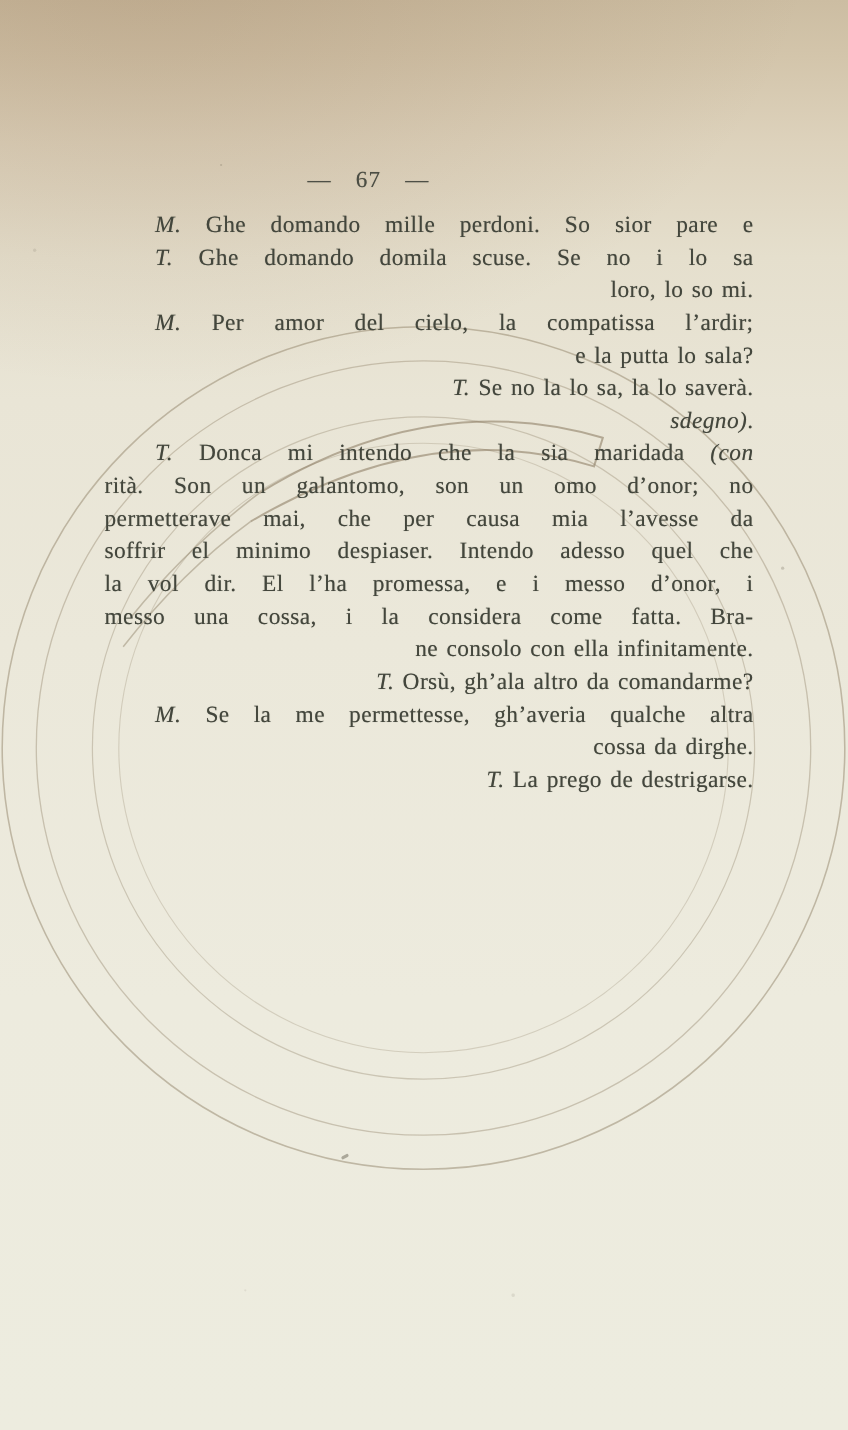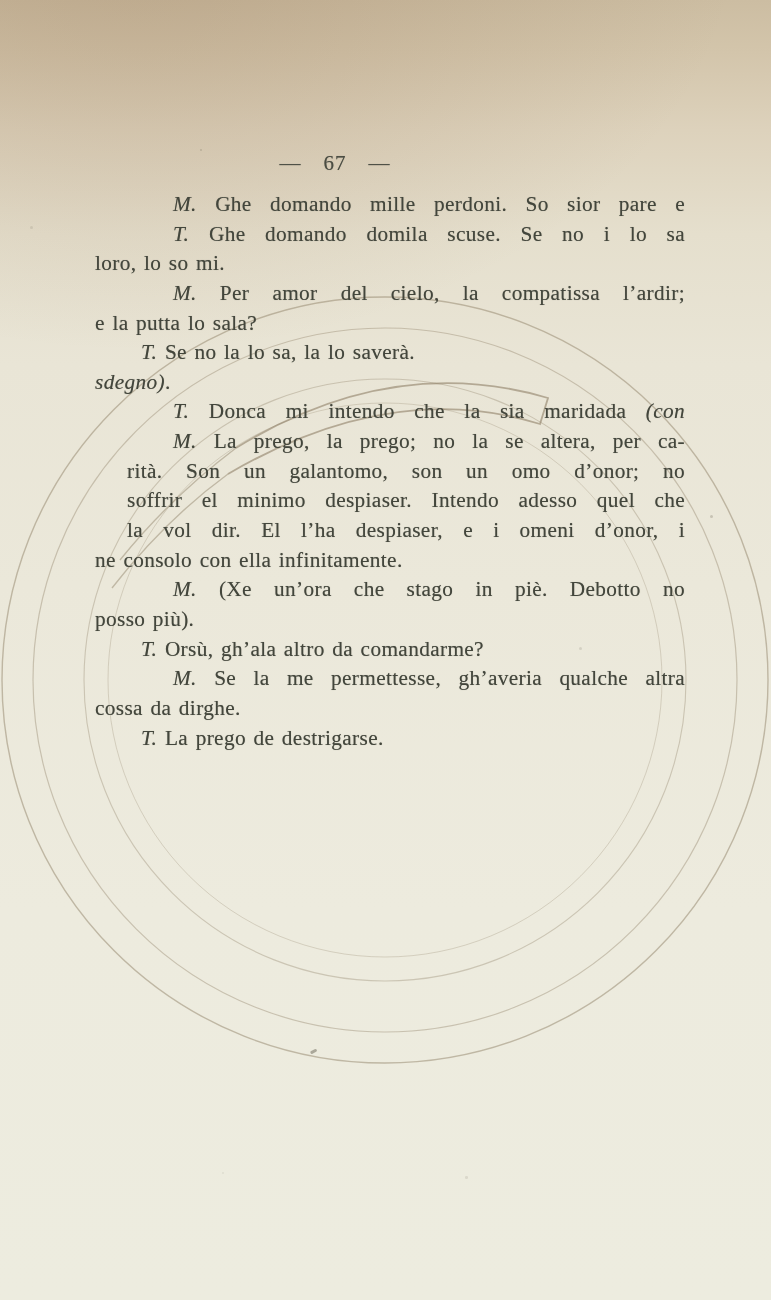--- a/index.html
+++ b/index.html
@@ -25,22 +25,22 @@
     font-size:21px;color:#4b4d43;letter-spacing:1px;
     text-shadow:0 0 0.7px rgba(75,77,67,0.55);
   }
   
   .text-block{
     position:absolute;left:95px;top:190px;width:590px;
     font-size:21.3px;color:#43463c;
     letter-spacing:0.35px;word-spacing:0.09em;
     text-shadow:0 0 0.7px rgba(67,70,60,0.5);
   }
-  .line{line-height:29.65px;height:29.65px;text-align:left;white-space:normal;}
-  .line.just{text-align:justify;text-align-last:justify;margin-left:32px;}
+  .line{line-height:29.65px;height:29.65px;text-align:right;white-space:normal;}
+  .line.just{text-align:justify;text-align-last:justify;}
   .line.first{padding-left:46px;}
   .it{font-style:italic;}
   
   .speck{position:absolute;background:rgba(92,86,70,0.45);border-radius:2px;}
   .sp1{left:310px;top:1050px;width:7px;height:2.5px;transform:rotate(-28deg);}
   .sp2{left:710px;top:515px;width:3px;height:3px;border-radius:50%;opacity:.55;}
   .sp3{left:579px;top:647px;width:3px;height:3px;border-radius:50%;opacity:.35;}
   .sp4{left:200px;top:149px;width:2px;height:2px;border-radius:50%;opacity:.5;}
   .sp5{left:30px;top:226px;width:3px;height:3px;border-radius:50%;opacity:.3;}
   .sp6{left:465px;top:1176px;width:2.5px;height:2.5px;border-radius:50%;opacity:.28;}
@@ -78,31 +78,28 @@
       <div class="line"><span>e la putta lo sala?</span></div>
     </div>
     <div>
       <div class="line first"><span class="it">T.</span><span> Se no la lo sa, la lo saverà.</span></div>
     </div>
     <div>
       <div class="line"><span class="it">sdegno)</span><span>.</span></div>
       <div class="line first just"><span class="it">T.</span><span> Donca mi intendo che la sia maridada </span><span class="it">(con</span></div>
     </div>
     <div>
-      <div class="line first just"><span class="it">M.</span><span> La prego, la prego; no la se altera, per ca-</span></div>
       <div class="line just"><span>rità. Son un galantomo, son un omo d’onor; no</span></div>
+      <div class="line just"><span>permetterave mai, che per causa mia l’avesse da</span></div>
       <div class="line just"><span>soffrir el minimo despiaser. Intendo adesso quel che</span></div>
-      <div class="line just"><span>la vol dir. El l’ha despiaser, e i omeni d’onor, i</span></div>
+      <div class="line just"><span>la vol dir. El l’ha promessa, e i messo d’onor, i</span></div>
+      <div class="line just"><span>messo una cossa, i la considera come fatta. Bra-</span></div>
       <div class="line"><span>ne consolo con ella infinitamente.</span></div>
     </div>
     <div>
-    </div>
-    <div>
-      <div class="line first just"><span class="it">M.</span><span> (Xe un’ora che stago in piè. Debotto no</span></div>
-      <div class="line"><span>posso più).</span></div>
     </div>
     <div>
       <div class="line first"><span class="it">T.</span><span> Orsù, gh’ala altro da comandarme?</span></div>
     </div>
     <div>
       <div class="line first just"><span class="it">M.</span><span> Se la me permettesse, gh’averia qualche altra</span></div>
       <div class="line"><span>cossa da dirghe.</span></div>
     </div>
     <div>
       <div class="line first"><span class="it">T.</span><span> La prego de destrigarse.</span></div>

